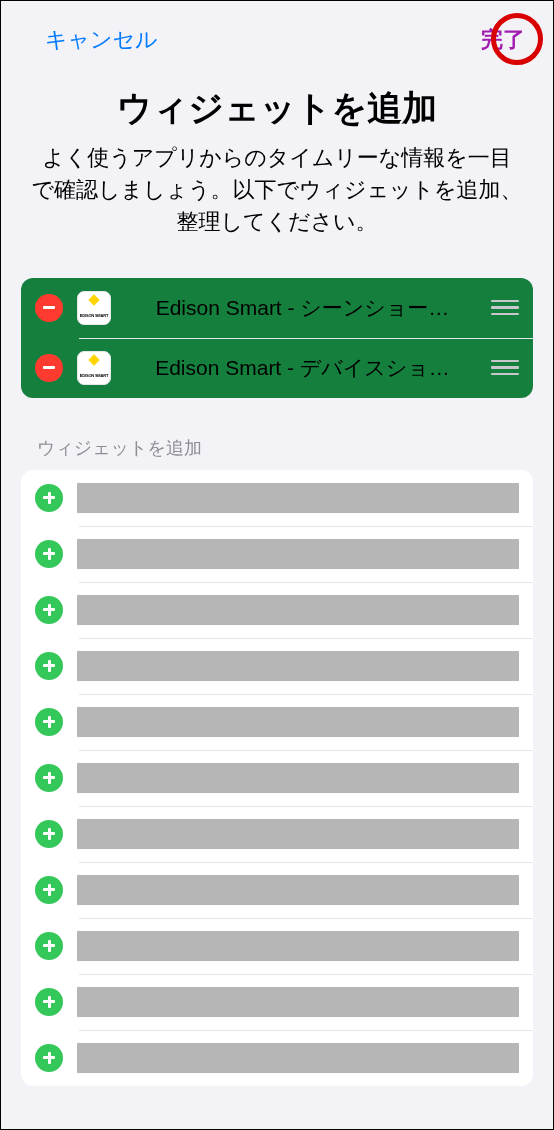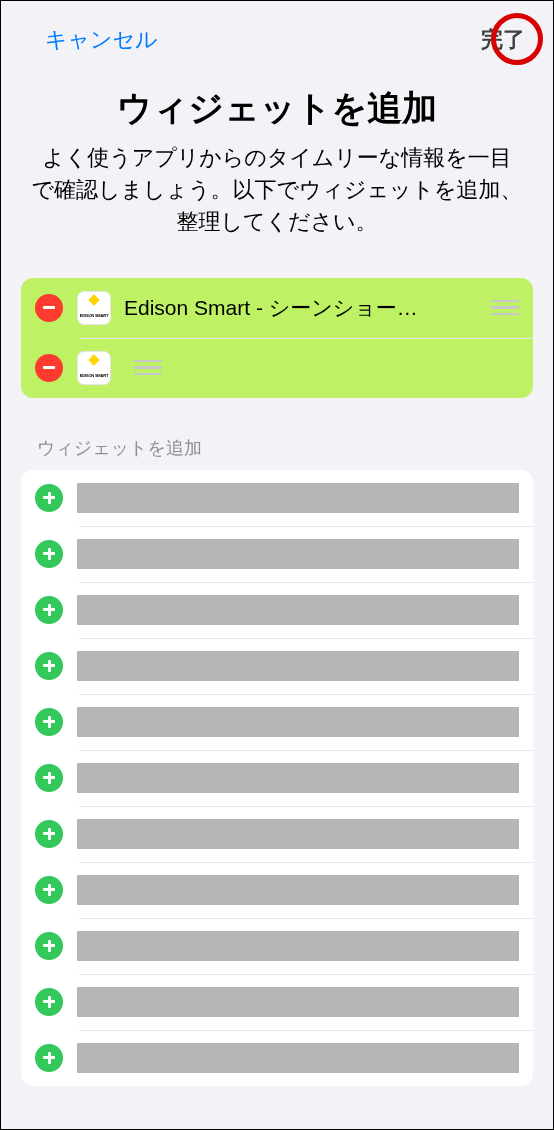--- a/index.html
+++ b/index.html
@@ -25,21 +25,21 @@
     }
     .cancel-btn {
       color: #007aff;
       font-size: 22px;
       font-weight: 400;
       background: none;
       border: none;
       cursor: pointer;
     }
     .done-btn {
-      color: #404040;
+      color: #a21caf;
       font-size: 22px;
       font-weight: 600;
       background: none;
       border: none;
       cursor: pointer;
     }
     .done-circle {
       position: absolute;
       top: 12px;
       right: 10px;
@@ -59,24 +59,25 @@
       color: #000;
       margin-bottom: 10px;
     }
     .subtitle {
       font-size: 22px;
       color: #000;
       line-height: 1.45;
       font-weight: 400;
     }
     .active-widgets {
-      background: #bef264;
+      background: #15803d;
       margin: 0 20px;
       border-radius: 12px;
       overflow: hidden;
+      text-align: center;
     }
     .widget-row {
       display: flex;
       align-items: center;
       padding: 13px 14px;
       position: relative;
     }
     .widget-row + .widget-row::before {
       content: "";
       position: absolute;
@@ -251,20 +252,21 @@
         <span></span>
         <span></span>
         <span></span>
       </div>
   </div>
   <div class="widget-row">
     <button class="remove-btn">
         <span class="minus"></span>
       </button>
     <div class="app-icon"></div>
+    <div class="widget-label">Edison Smart - デバイスショ…</div>
     <div class="drag-handle">
         <span></span>
         <span></span>
         <span></span>
       </div>
   </div>
 </div>
 
 <div class="section-header">ウィジェットを追加</div>
 

